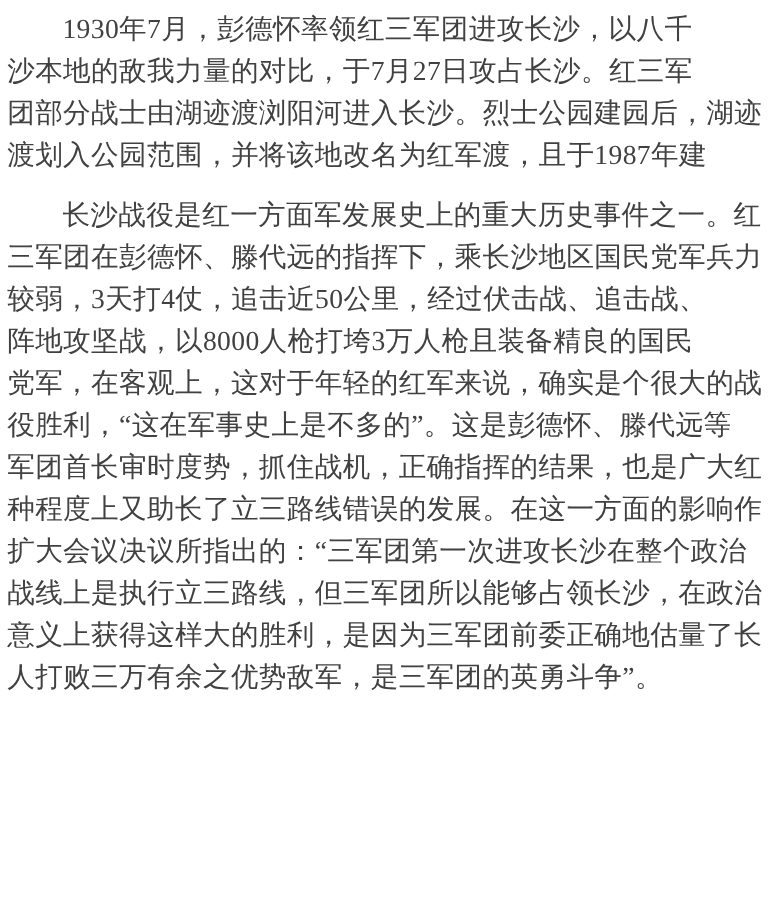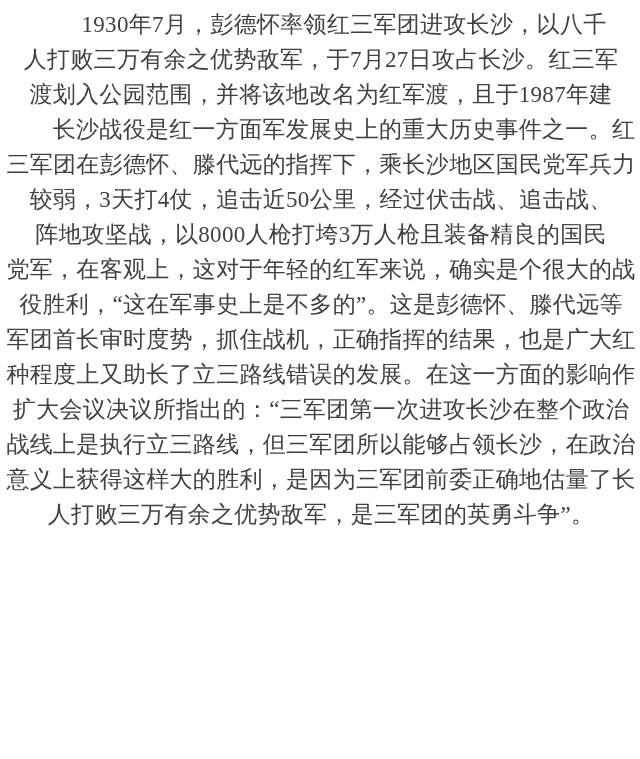--- a/index.html
+++ b/index.html
@@ -16,46 +16,47 @@
     box-sizing: border-box;
     width: 640px;
     height: 604px;
     padding: 7px 4px 0 6px;
     background: #ffffff;
     color: #414141;
     font-family: "Liberation Serif", "DejaVu Serif", serif;
     font-size: 23px;
     letter-spacing: 0.3px;
     font-weight: 400;
-    text-align: center;
   }
   .para {
     margin: 0;
     padding: 0;
   }
   .para + .para {
+    margin-top: 15px;
   }
   .line {
     display: block;
     height: 35px;
     line-height: 35px;
     white-space: nowrap;
   }
   .line.first {
     text-indent: 2em;
   }
 </style>
 </head>
 <body>
 
 <div class="page">
 
   <p class="para">
     <span class="line first">1930年7月，彭德怀率领红三军团进攻长沙，以八千</span>
-    <span class="line">人打败三万有余之优势敌军，于7月27日攻占长沙。红三军</span>
+    <span class="line">沙本地的敌我力量的对比，于7月27日攻占长沙。红三军</span>
+    <span class="line">团部分战士由湖迹渡浏阳河进入长沙。烈士公园建园后，湖迹</span>
     <span class="line">渡划入公园范围，并将该地改名为红军渡，且于1987年建</span>
   </p>
 
   <p class="para">
     <span class="line first">长沙战役是红一方面军发展史上的重大历史事件之一。红</span>
     <span class="line">三军团在彭德怀、滕代远的指挥下，乘长沙地区国民党军兵力</span>
     <span class="line">较弱，3天打4仗，追击近50公里，经过伏击战、追击战、</span>
     <span class="line">阵地攻坚战，以8000人枪打垮3万人枪且装备精良的国民</span>
     <span class="line">党军，在客观上，这对于年轻的红军来说，确实是个很大的战</span>
     <span class="line">役胜利，“这在军事史上是不多的”。这是彭德怀、滕代远等</span>

